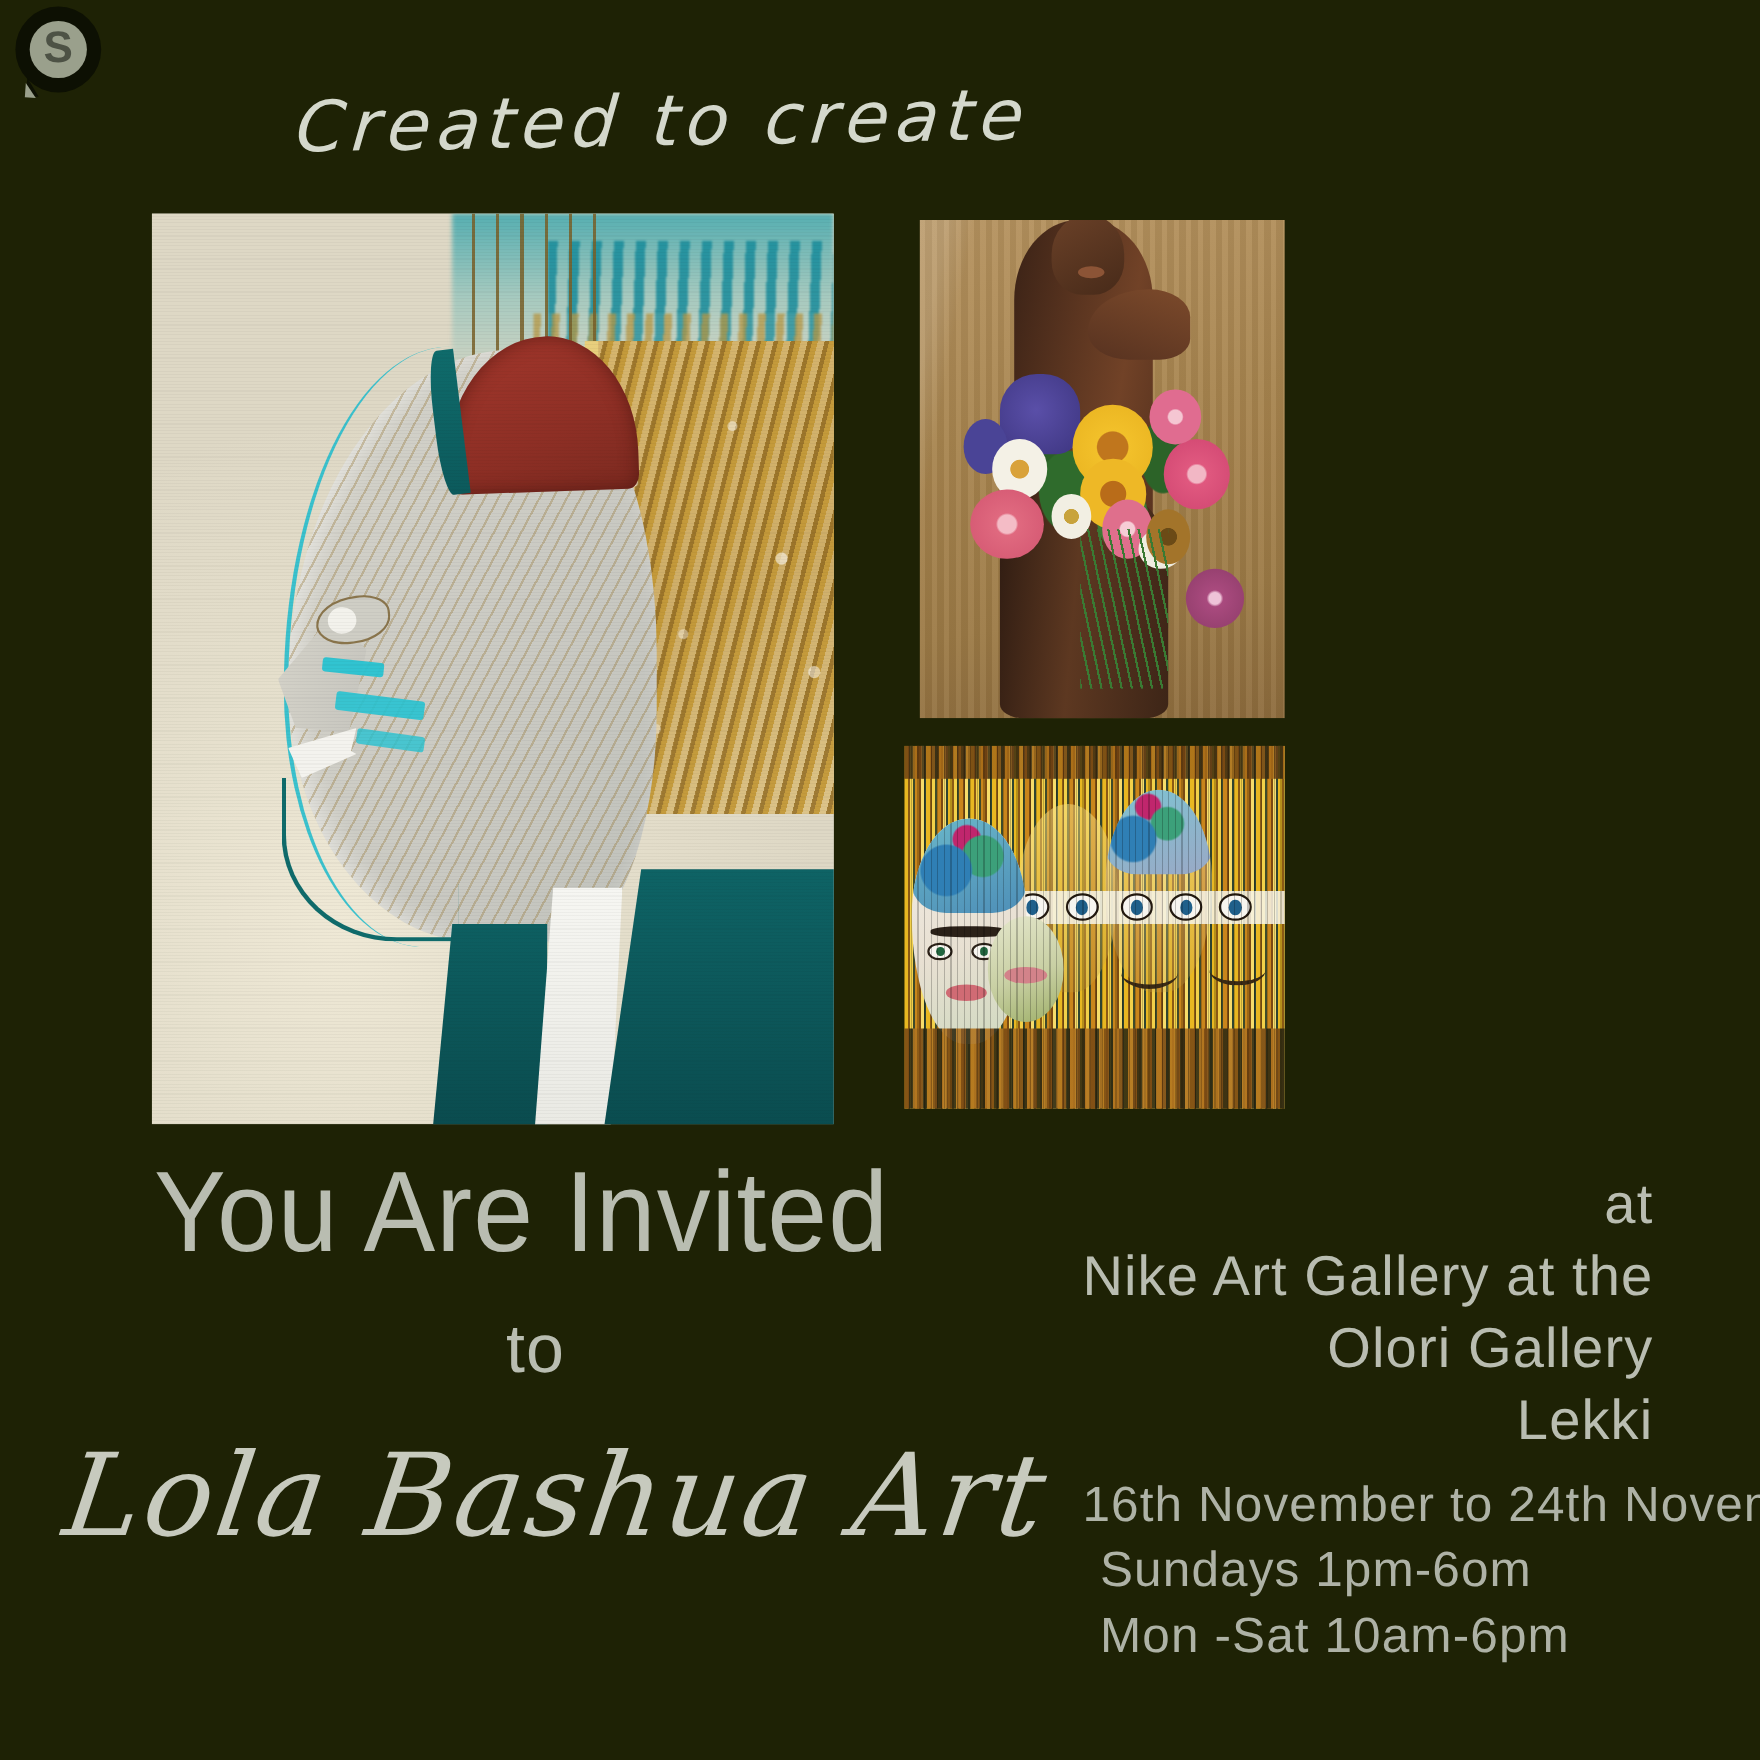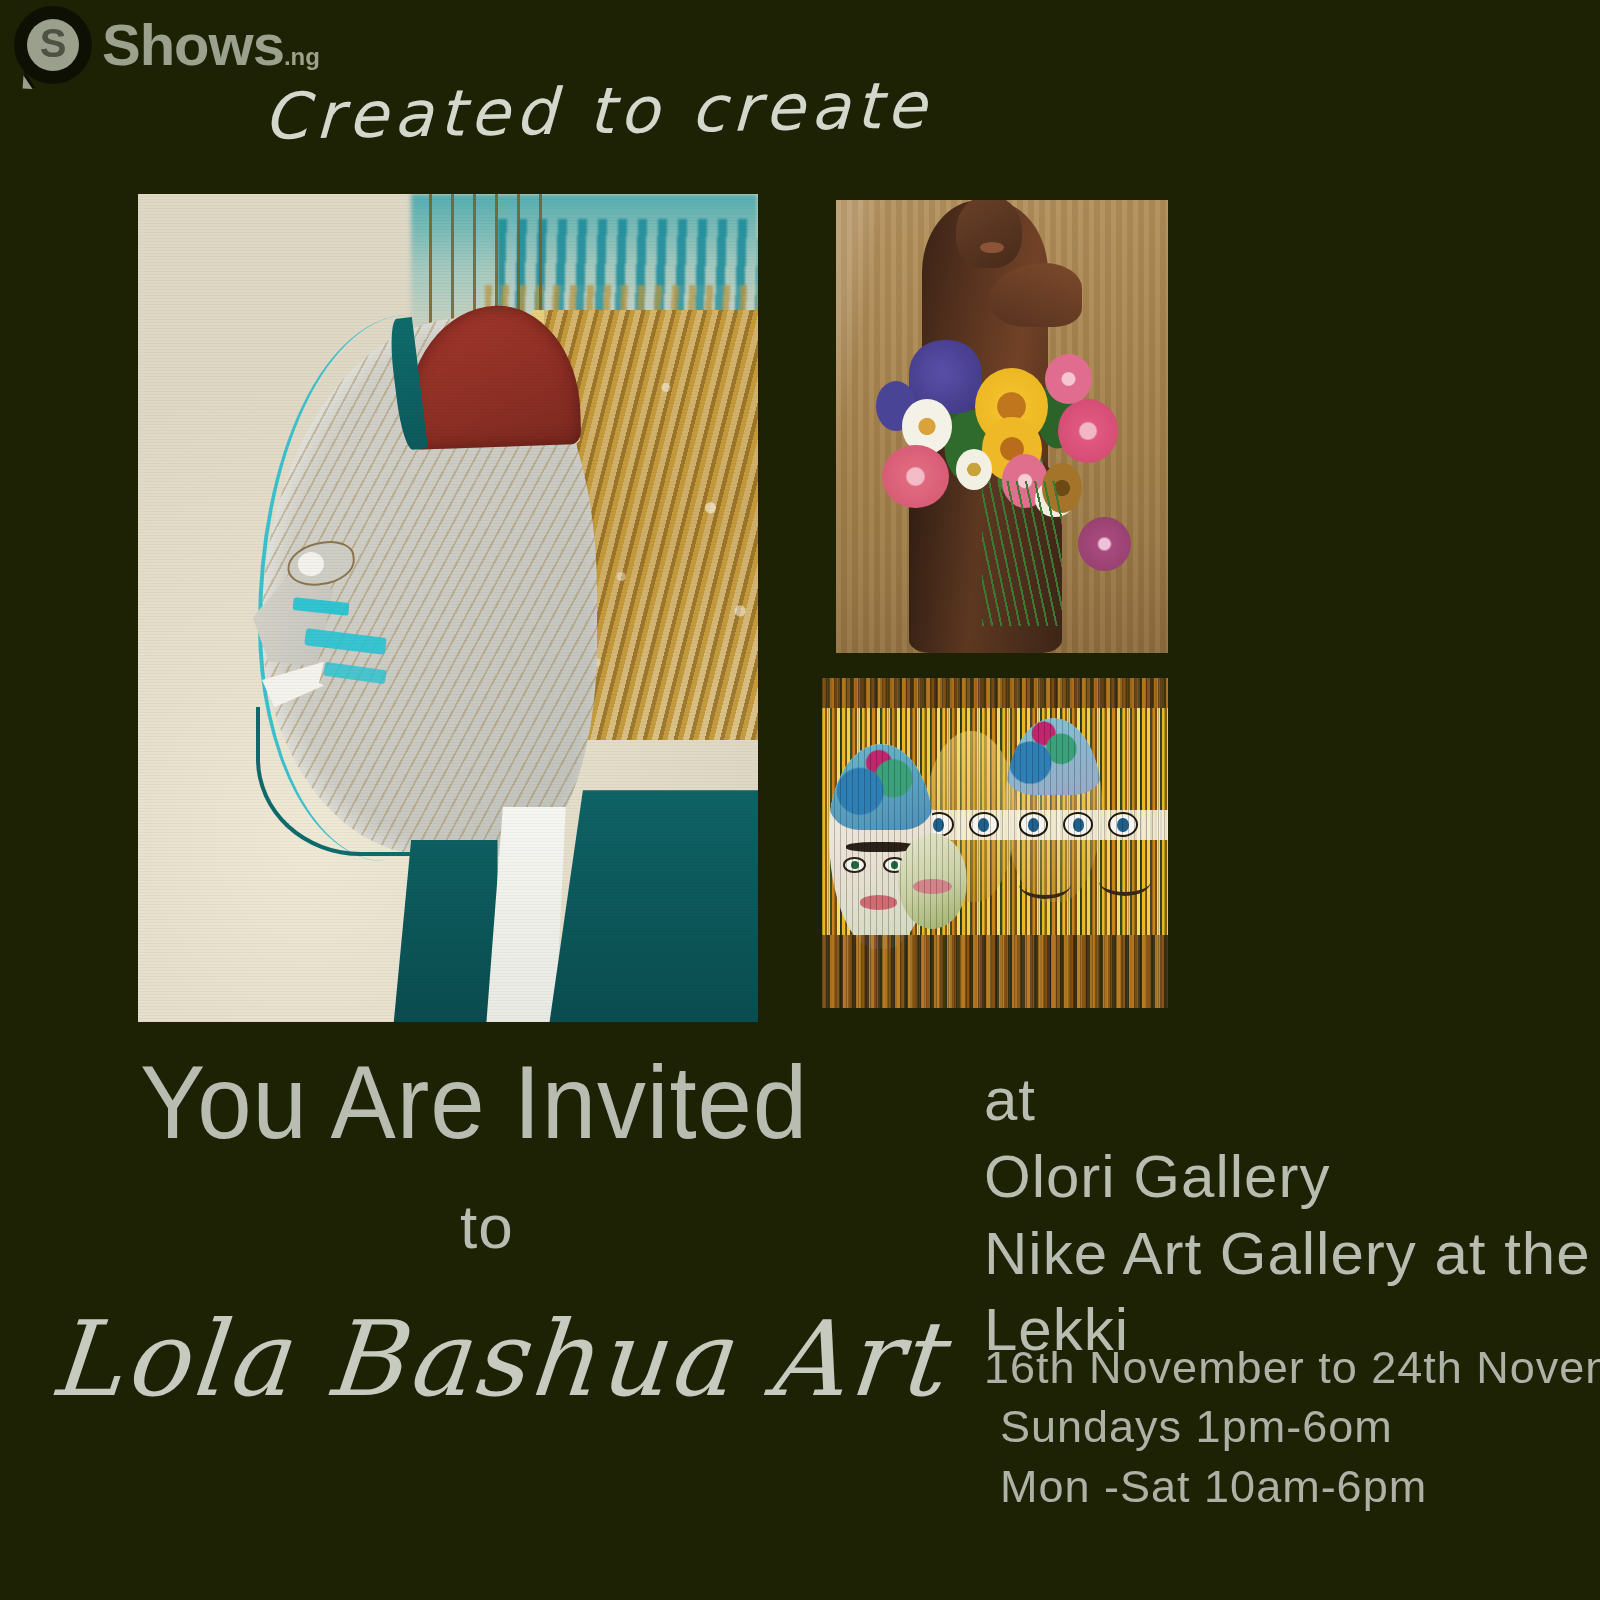--- a/index.html
+++ b/index.html
@@ -443,21 +443,21 @@
     white-space:nowrap;
   }
   #subtitle{
     position:absolute; left:100px; top:1440px;
     font-size:54px; line-height:1;
   }
 
   
   #venue{
     position:absolute; left:984px; top:1062px;
-    font-size:60px; line-height:1.28;
+    font-size:51px; line-height:1.28;text-align:right;
   }
   #venue div{ white-space:nowrap; }
   #schedule{
     position:absolute; left:984px; top:1338px;
     font-size:45px; line-height:1.32;
     color:#aeb2a6;
   }
   #schedule div{ white-space:nowrap; }
   #schedule .indent{ padding-left:16px; }
 </style>
@@ -466,21 +466,20 @@
 
 <div id="poster">
 
   <div id="brand">
     <div id="brand-mark">
       <div class="bubble"></div>
       <div class="disc"></div>
       <div class="disc-tail"></div>
       <div class="s-glyph">S</div>
     </div>
-    <div id="brand-word"><span>Shows</span><span id="brand-tld">.ng</span></div>
   </div>
 
   <div id="tagline">Created to create</div>
 
   <div id="art-main" class="art">
     <div class="canvas"></div>
     <div class="wash-teal"></div>
     <div class="wash-teal2"></div>
     <div class="wash-gold"></div>
     <div class="drips"></div>
@@ -558,22 +557,22 @@
     <div class="band-bottom"></div>
     <div class="veil"></div>
   </div>
 
   <div id="invited" class="thin">You Are Invited</div>
   <div id="to-word" class="thin">to</div>
   <div id="artist-name">Lola Bashua Art</div>
 
   <div id="venue" class="thin">
     <div>at</div>
+    <div>Nike Art Gallery at the</div>
     <div>Olori Gallery</div>
-    <div>Nike Art Gallery at the</div>
     <div>Lekki</div>
   </div>
 
   <div id="schedule" class="thin">
     <div>16th November to 24th November</div>
     <div class="indent">Sundays 1pm-6om</div>
     <div class="indent">Mon -Sat 10am-6pm</div>
   </div>
 
 </div>

